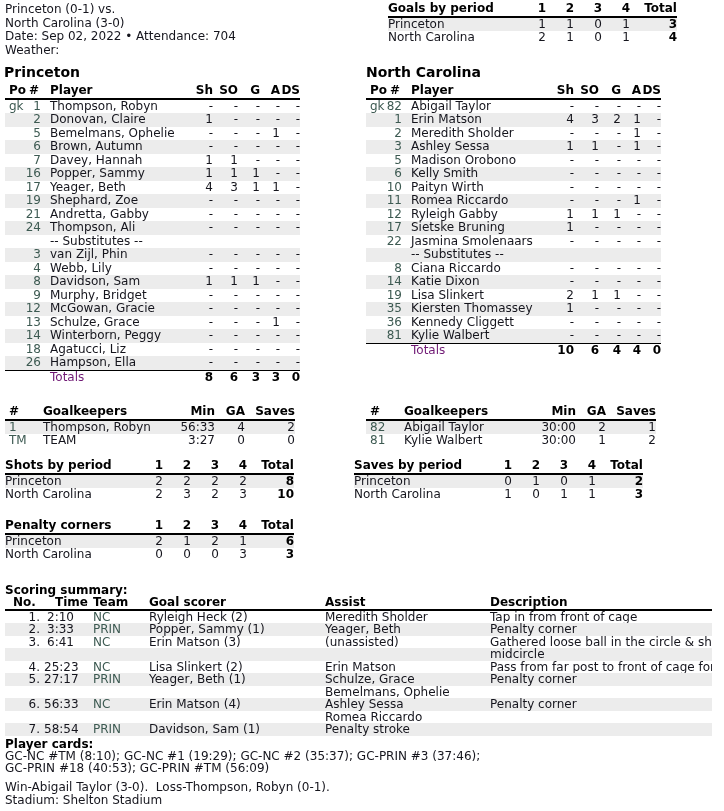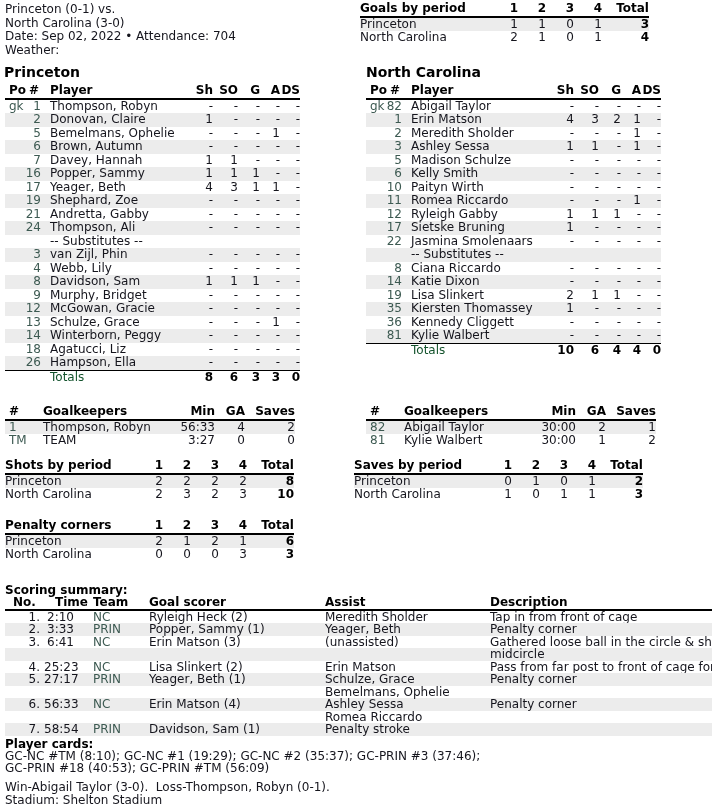--- a/index.html
+++ b/index.html
@@ -16,21 +16,21 @@
   .r { text-align:right; }
   .num { color:#3d5a52; }
   
   .roster { width:295px; }
   .roster td.po, .roster th.po { padding-left:4px; }
   .roster th.no { padding-left:6px; }
   .roster td.no { text-align:right; }
   .roster td.nm, .roster th.nm { padding-left:9px; }
   .roster tbody tr:nth-child(even) td { background:#ececec; }
   .totals td { border-top:1px solid #000; font-weight:bold; color:#000; }
-  .totals td.nm { font-weight:normal; color:#14532d; }
+  .totals td.nm { font-weight:normal; color:#701a75; }
   
   .gk { width:290px; }
   .gk td.po, .gk th.po { padding-left:4px; }
   .gk td.nm, .gk th.nm { padding-left:6px; }
   .gk tbody tr:nth-child(odd) td { background:#ececec; }
   
   .period { width:289px; }
   .period tbody tr:nth-child(odd) td { background:#ececec; }
   .period .tot, .period th.tot { font-weight:bold; }
   .period tbody .tot { color:#000; }
@@ -54,21 +54,21 @@
 
 <div class="page">
 
   <div class="abs" style="left:5px; top:3px;">
     <div class="meta-line">Princeton (0-1) vs.</div>
     <div class="meta-line">North Carolina (3-0)</div>
     <div class="meta-line">Date: Sep 02, 2022 • Attendance: 704</div>
     <div class="meta-line">Weather:</div>
   </div>
 
-  <table class="abs period" style="left:360px; top:2px;">
+  <table class="abs period" style="left:388px; top:2px;">
     <colgroup>
         <col style="width:130px">
         <col style="width:28px">
         <col style="width:28px">
         <col style="width:28px">
         <col style="width:28px">
         <col style="width:47px">
       </colgroup>
     <thead>
       <tr>
@@ -401,21 +401,21 @@
         <td class="nm">Ashley Sessa</td>
         <td class="r">1</td>
         <td class="r">1</td>
         <td class="r">-</td>
         <td class="r">1</td>
         <td class="r">-</td>
       </tr>
         <tr>
         <td class="po num"></td>
         <td class="no num">5</td>
-        <td class="nm">Madison Schulze</td>
+        <td class="nm">Madison Orobono</td>
         <td class="r">-</td>
         <td class="r">-</td>
         <td class="r">-</td>
         <td class="r">-</td>
         <td class="r">-</td>
       </tr>
         <tr>
         <td class="po num"></td>
         <td class="no num">6</td>
         <td class="nm">Kelly Smith</td>

